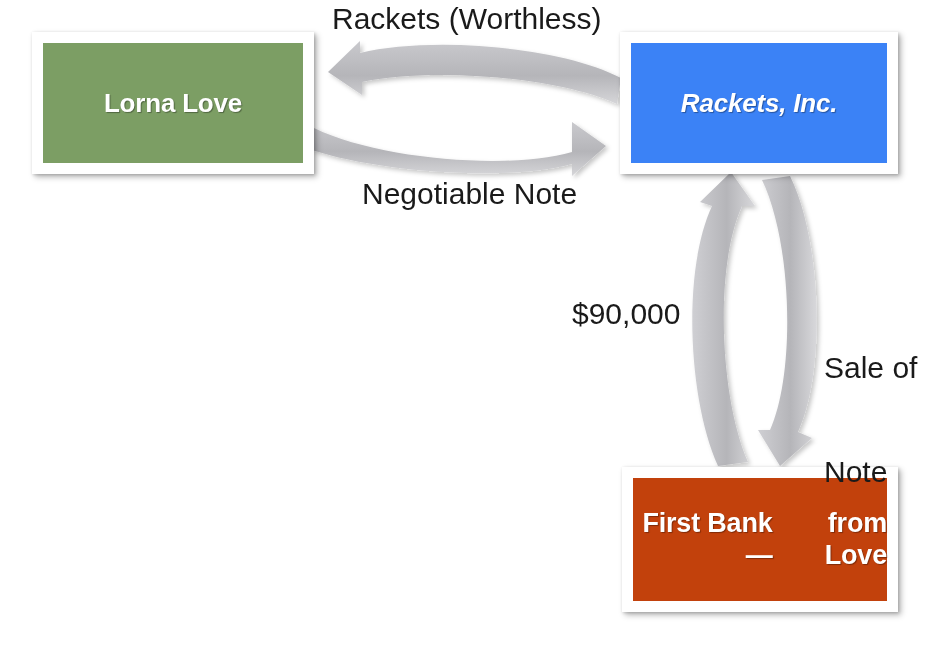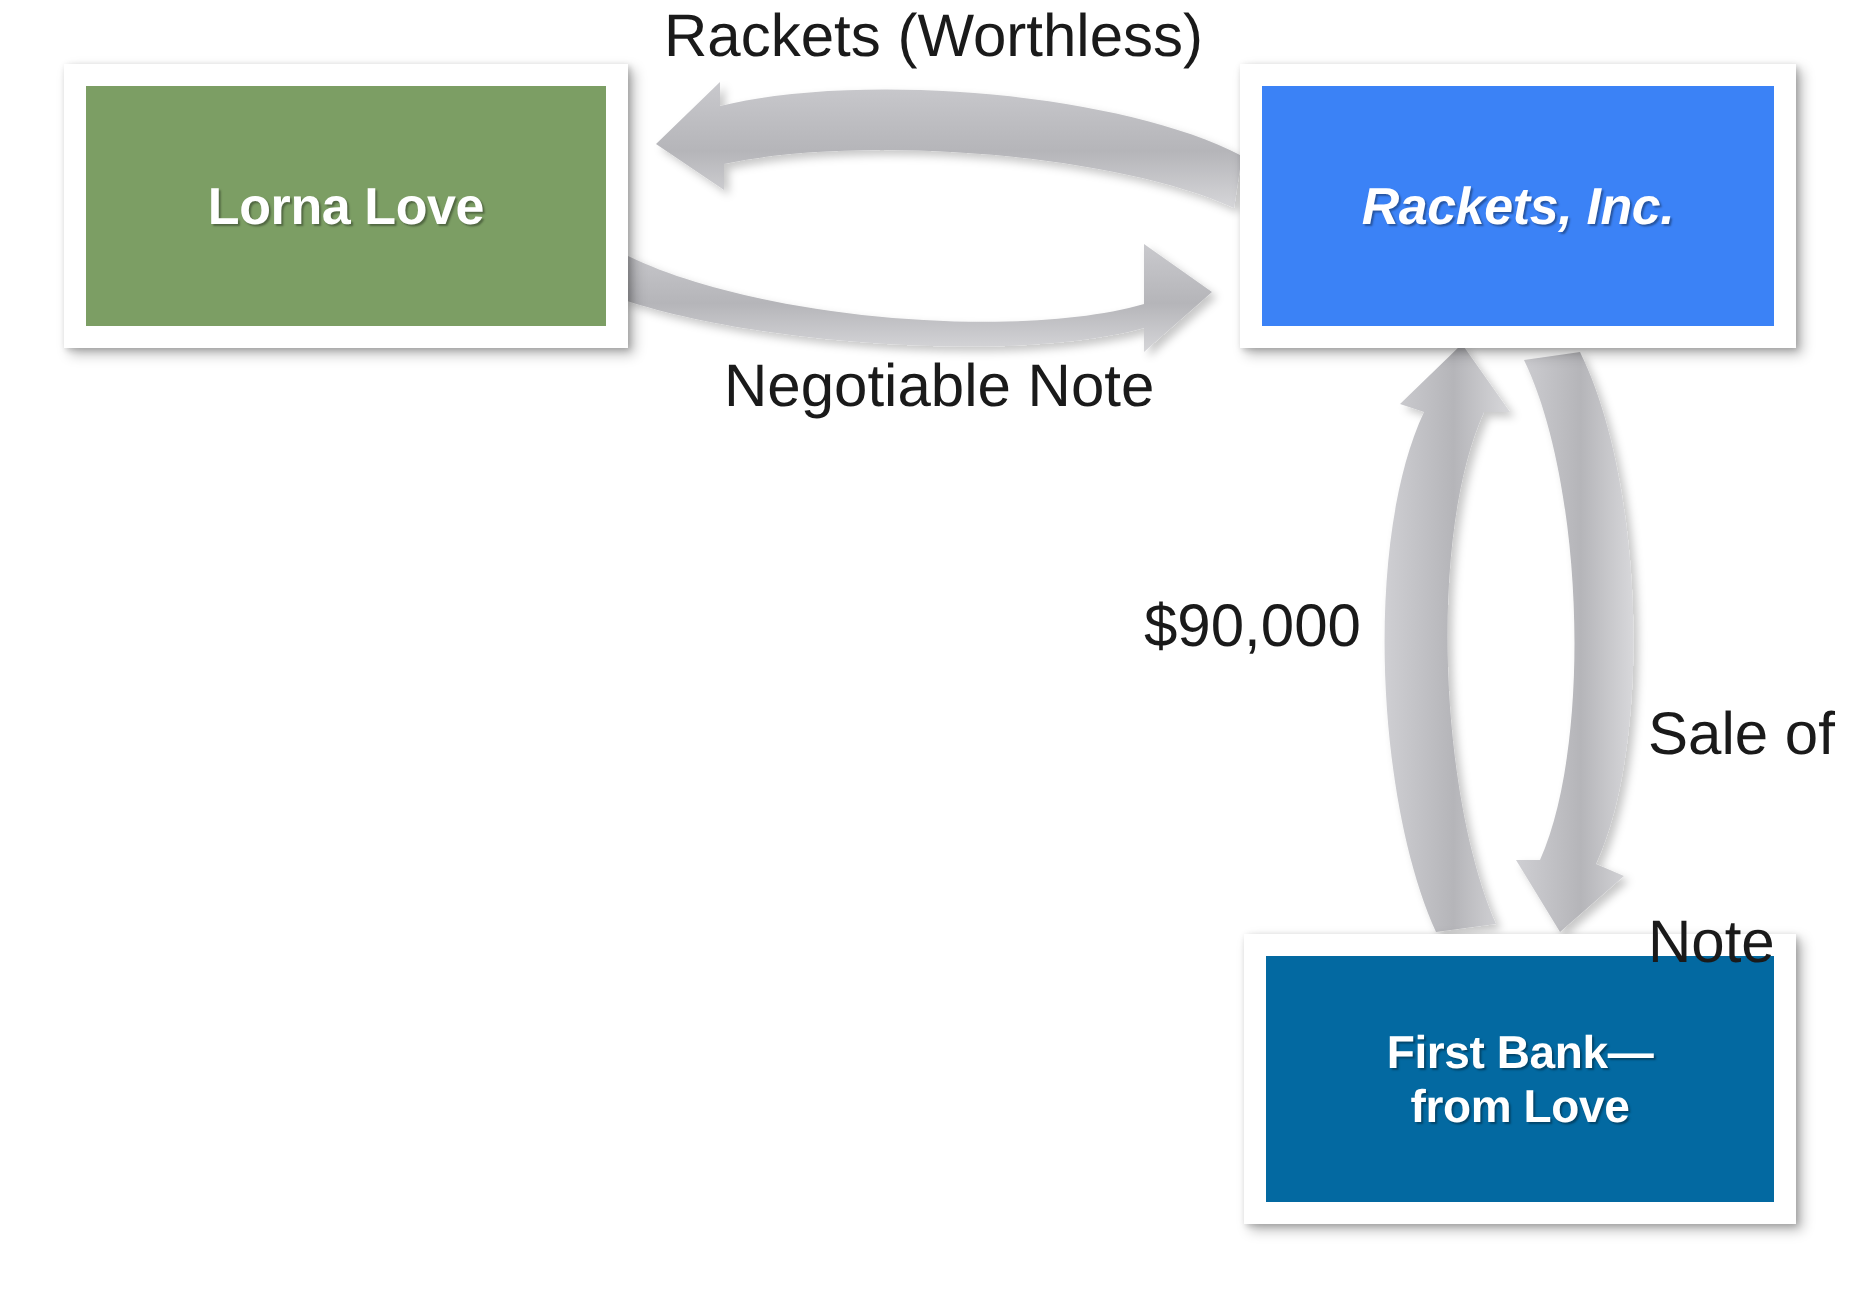--- a/index.html
+++ b/index.html
@@ -73,23 +73,23 @@
     font-style: italic;
   }
 
   #node-bank {
     left: 622px;
     top: 467px;
     width: 276px;
     height: 145px;
   }
   #node-bank .node-fill {
-    background: #0369a1;
-    font-size: 23px;
-    flex-direction: column;
+    background: #c2410c;
+    font-size: 27px;
+    flex-direction: row;
   }
   #node-bank .node-fill span { display: block; }
 
   
   #arrows {
     position: absolute;
     left: 0;
     top: 0;
     width: 938px;
     height: 658px;

